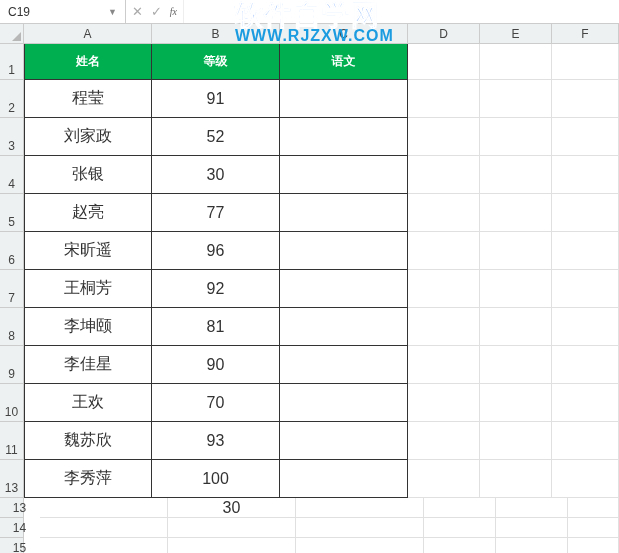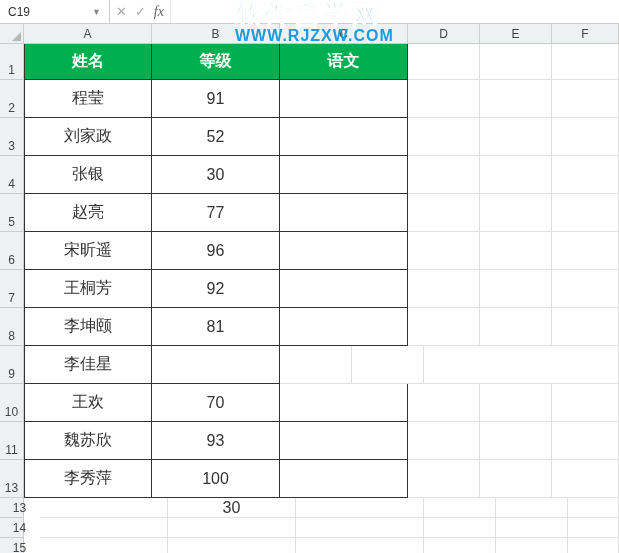--- a/index.html
+++ b/index.html
@@ -1,24 +1,24 @@
 <!DOCTYPE html>
 <html><head>
   <meta charset="utf-8">
   <style>
     * { box-sizing: border-box; margin: 0; padding: 0; }
     body { font-family: "Microsoft YaHei", Arial, sans-serif; font-size: 14px; background: #fff; width: 619px; height: 553px; overflow: hidden; position: relative; }
     
     .formula-bar { display: flex; align-items: center; height: 24px; border-bottom: 1px solid #ccc; background: #fff; }
-    .name-box-wrap { display: flex; align-items: center; width: 110px; border-right: 1px solid #ccc; height: 100%; padding: 0 4px; }
+    .name-box-wrap { display: flex; align-items: center; width: 126px; border-right: 1px solid #ccc; height: 100%; padding: 0 4px; }
     .name-box { flex: 1; font-size: 12px; color: #333; padding-left: 4px; }
     .name-box-arrow { color: #888; font-size: 9px; padding: 0 4px; }
     .fb-btns { display: flex; align-items: center; padding: 0 6px; gap: 8px; border-right: 1px solid #eee; height: 100%; }
     .fb-btn { color: #aaa; font-size: 13px; cursor: pointer; }
-    .fb-fx { font-style: italic; font-family: serif; color: #666; font-size: 14px; }
+    .fb-fx { font-style: italic; font-family: serif; color: #666; font-size: 10px; }
     .fb-input { flex: 1; padding-left: 6px; font-size: 12px; color: #333; }
     
     .corner-row { display: flex; height: 20px; }
     .corner { width: 24px; min-width: 24px; background: #eef1f1; border-right: 1px solid #ccc; border-bottom: 1px solid #ccc; position: relative; }
     .corner::after { content: ""; position: absolute; right: 2px; bottom: 2px; width: 0; height: 0; border-left: 9px solid transparent; border-bottom: 9px solid #b8b8b8; }
     .col-headers { display: flex; flex: 1; }
     .col-h { background: #eef1f1; border-right: 1px solid #ccc; border-bottom: 1px solid #ccc; text-align: center; font-size: 12px; color: #444; line-height: 20px; }
     .col-A, .col-B, .col-C { width: 128px; }
     .col-D, .col-E { width: 72px; }
     .col-F { flex: 1; }
@@ -26,21 +26,21 @@
     .grid { display: flex; }
     .row-headers { width: 24px; min-width: 24px; }
     .row-h { background: #eef1f1; border-right: 1px solid #ccc; border-bottom: 1px solid #ccc; text-align: center; font-size: 12px; color: #444; display: flex; align-items: flex-end; justify-content: center; padding-bottom: 2px; }
     .cells { position: relative; flex: 1; }
     .cells-row { display: flex; }
     .cell { border-right: 1px solid #e0e0e0; border-bottom: 1px solid #e0e0e0; overflow: hidden; white-space: nowrap; }
     .cA, .cB, .cC { width: 128px; }
     .cD, .cE { width: 72px; }
     .cF { flex: 1; min-width: 50px; }
     
-    .data-header { background: #00b050; color: #fff; font-weight: bold; font-size: 16px; text-align: center; border-right: 1px solid #333 !important; border-bottom: 1px solid #333 !important; display: flex; align-items: center; justify-content: center; }
+    .data-header { background: #00b050; color: #fff; font-weight: bold; font-size: 12px; text-align: center; border-right: 1px solid #333 !important; border-bottom: 1px solid #333 !important; display: flex; align-items: center; justify-content: center; }
     .data-header.first { border-left: 1px solid #333; }
     .data-cell { text-align: center; font-size: 16px; color: #333; border-right: 1px solid #333 !important; border-bottom: 1px solid #333 !important; display: flex; align-items: center; justify-content: center; }
     .data-cell.first { border-left: 1px solid #333; }
     .plain-cell { text-align: center; font-size: 16px; color: #333; display: flex; align-items: center; justify-content: center; }
     
     .h36 { height: 36px; }
     .h38 { height: 38px; }
     .h20 { height: 20px; padding-left: 16px; }
     
     .watermark { position: absolute; top: 2px; left: 235px; z-index: 10; pointer-events: none; }
@@ -158,20 +158,21 @@
     <div class="cells-row h38">
       <div class="cell cA data-cell first">李坤颐</div>
       <div class="cell cB data-cell">81</div>
       <div class="cell cC data-cell"></div>
       <div class="cell cD"></div>
       <div class="cell cE"></div>
       <div class="cell cF"></div>
     </div>
     <div class="cells-row h38">
       <div class="cell cA data-cell first">李佳星</div>
+      <div class="cell cB data-cell">90</div>
       <div class="cell cC data-cell"></div>
       <div class="cell cD"></div>
       <div class="cell cE"></div>
       <div class="cell cF"></div>
     </div>
     <div class="cells-row h38">
       <div class="cell cA data-cell first">王欢</div>
       <div class="cell cB data-cell">70</div>
       <div class="cell cC data-cell"></div>
       <div class="cell cD"></div>

